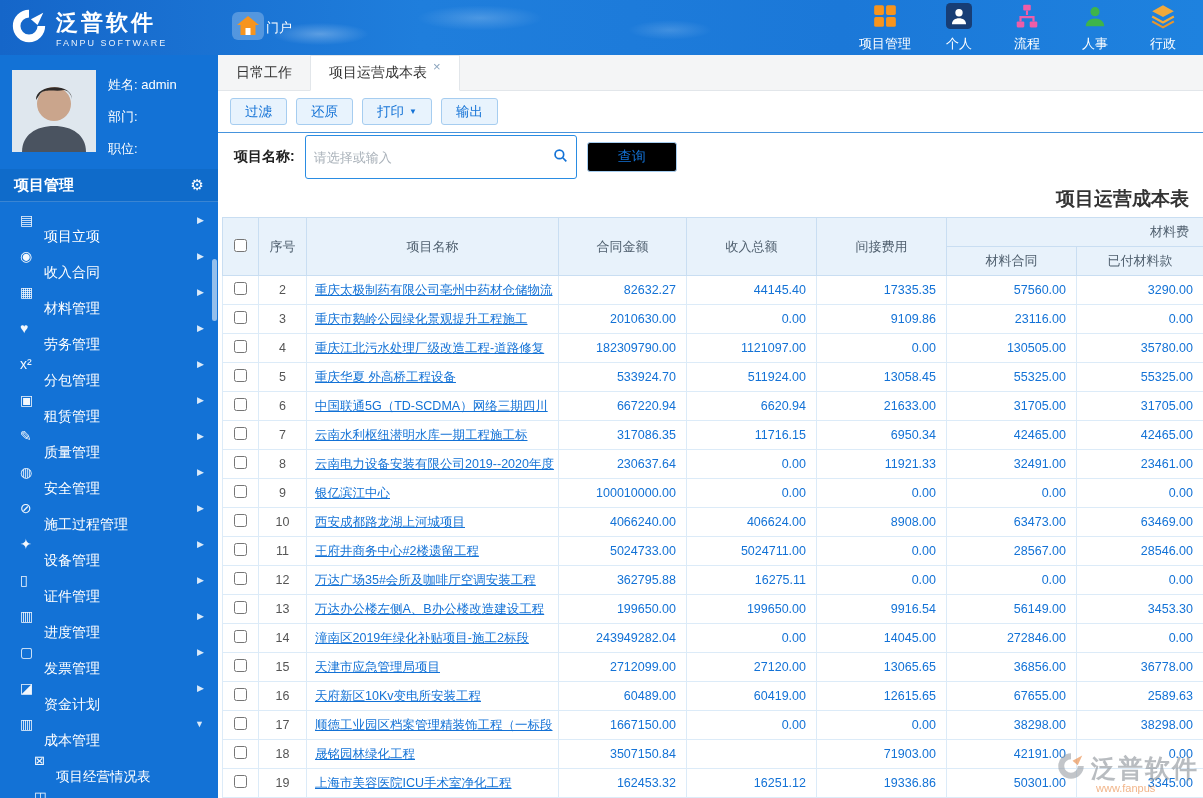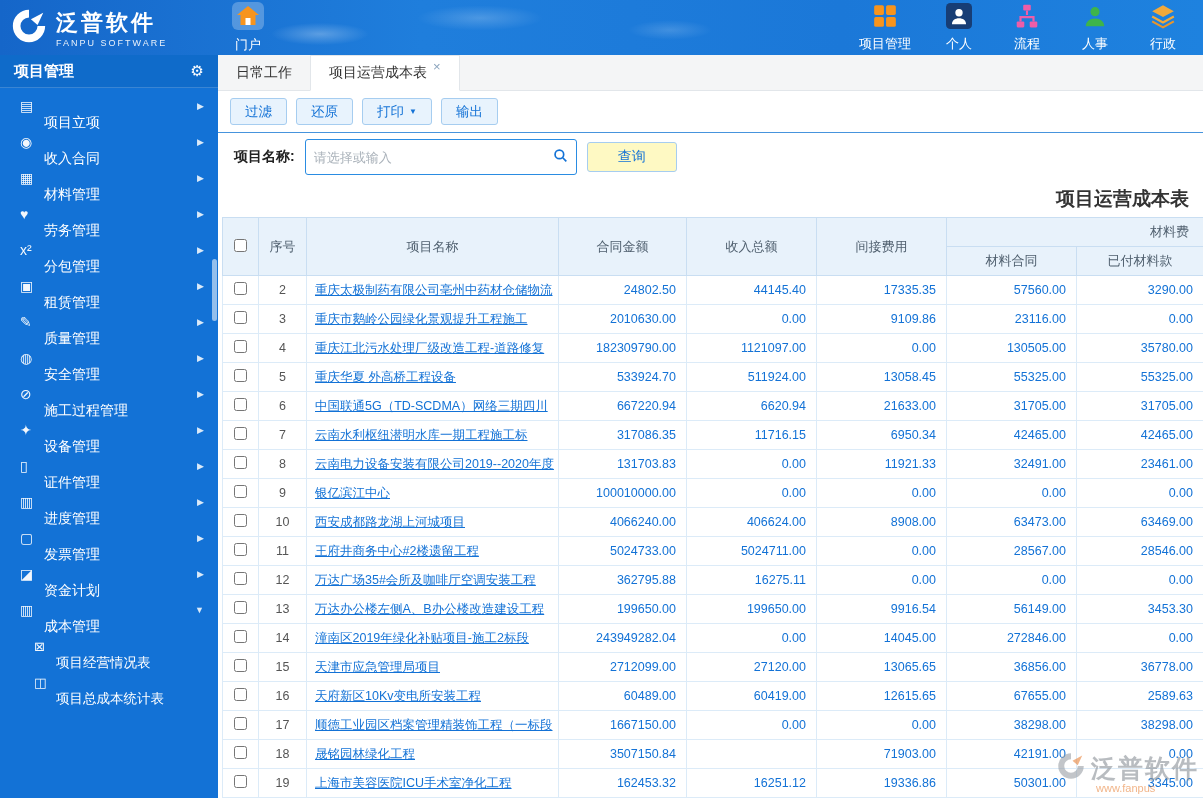--- a/index.html
+++ b/index.html
@@ -10,21 +10,21 @@
   
   .topbar { height:55px; flex:0 0 55px; background:linear-gradient(90deg,#1566c9 0%,#1f7edc 35%,#1b78d8 70%,#1e82df 100%); display:flex; align-items:center; position:relative; color:#fff; }
   .topbar::after { content:""; position:absolute; left:250px; top:4px; width:560px; height:46px; pointer-events:none;
     background:
       radial-gradient(ellipse 70px 16px at 70px 30px, rgba(255,255,255,.28), transparent 70%),
       radial-gradient(ellipse 90px 18px at 230px 14px, rgba(255,255,255,.20), transparent 70%),
       radial-gradient(ellipse 60px 14px at 420px 26px, rgba(255,255,255,.16), transparent 70%); }
   .logo { width:218px; flex:0 0 218px; display:flex; align-items:center; padding-left:10px; gap:8px; }
   .logo-text .cn { font-size:22px; font-weight:bold; letter-spacing:3px; }
   .logo-text .en { font-size:9px; letter-spacing:2px; opacity:.9; }
-  .portal { display:flex; flex-direction:column; align-items:center; margin-left:12px; cursor:pointer; z-index:1; }
+  .portal { display:flex; align-items:center; margin-left:12px; cursor:pointer; z-index:1; }
   .portal-label { font-size:13px; margin-top:1px; }
   .topnav { margin-left:auto; display:flex; gap:28px; padding-right:20px; z-index:1; }
   .nav-item { display:flex; flex-direction:column; align-items:center; cursor:pointer; min-width:40px; }
   .nav-label { font-size:13px; margin-top:2px; white-space:nowrap; }
 
   
   .layout { flex:1; display:flex; overflow:hidden; }
 
   
   .sidebar { width:218px; flex:0 0 218px; background:#1372d6; color:#fff; position:relative; overflow:hidden; }
@@ -50,24 +50,24 @@
   .tab { padding:0 18px; display:flex; align-items:center; font-size:14px; color:#333; cursor:pointer; }
   .tab.active { background:#fff; border:1px solid #e2e6ea; border-bottom:1px solid #fff; margin-bottom:-1px; }
   .tab-close { font-size:13px; color:#8aa4bd; margin-left:6px; align-self:flex-start; margin-top:3px; cursor:pointer; }
 
   .toolbar { height:42px; flex:0 0 42px; display:flex; align-items:center; gap:9px; padding-left:12px; border-bottom:1px solid #4694dd; }
   .tbtn { height:27px; padding:0 14px; background:#e8f3fd; border:1px solid #a6cdf0; border-radius:3px; color:#1372d6; font-size:13.5px; display:inline-flex; align-items:center; cursor:pointer; }
   .tbtn .caret { font-size:8px; margin-left:5px; }
 
   .searchrow { height:48px; flex:0 0 48px; display:flex; align-items:center; gap:10px; padding-left:16px; }
   .search-label { font-size:14px; font-weight:bold; color:#222; }
-  .search-box { width:272px; height:36px; border:1px solid #2a8ce2; border-radius:3px; background:#fff; display:flex; align-items:center; padding:0 8px; }
+  .search-box { width:272px; height:44px; border:1px solid #2a8ce2; border-radius:3px; background:#fff; display:flex; align-items:center; padding:0 8px; }
   .search-box input { flex:1; border:0; outline:0; font-size:13px; color:#333; font-family:inherit; }
   .search-box input::placeholder { color:#aab2ba; }
-  .query-btn { width:90px; height:30px; background:#fef9c3; border:1px solid #a6cdf0; border-radius:3px; color:#1372d6; font-size:14px; cursor:pointer; font-family:inherit; }
+  .query-btn { width:90px; height:30px; background:#000000; border:1px solid #a6cdf0; border-radius:3px; color:#1372d6; font-size:14px; cursor:pointer; font-family:inherit; }
 
   .table-title { height:36px; flex:0 0 36px; display:flex; align-items:center; justify-content:flex-end; padding-right:14px; font-size:19px; font-weight:bold; color:#333; }
 
   .table-wrap { flex:1; overflow:hidden; padding-left:4px; }
   table { border-collapse:collapse; table-layout:fixed; width:981px; }
   th { background:#e8f2fb; border:1px solid #c9def2; font-weight:normal; color:#50606f; font-size:13px; height:29px; text-align:center; padding:0 6px; }
   th.group-right { text-align:right; padding-right:14px; }
   td { border:1px solid #dcebf8; height:29px; font-size:12.5px; padding:0 8px; color:#1372d6; overflow:hidden; white-space:nowrap; }
   td.c-check, th.c-check { text-align:center; padding:0; }
   td.c-seq { text-align:center; color:#555; }
@@ -166,20 +166,35 @@
             </svg>
         </span>
         <span class="nav-label">行政</span>
       </div>
     </nav>
   </header>
 
   <div class="layout">
 
     <aside class="sidebar">
+      <div class="profile">
+        <div class="avatar">
+          <svg width="84" height="82" viewBox="0 0 84 82">
+              <rect width="84" height="82" fill="#dfe7ee"></rect>
+              <circle cx="42" cy="34" r="17" fill="#caa58c"></circle>
+              <path d="M24 30c-1-16 37-18 36 0 0-6-5-10-8-10-8 2-20-2-24 4z" fill="#2e2a28"></path>
+              <path d="M10 82c0-17 14-26 32-26s32 9 32 26z" fill="#4a5360"></path>
+            </svg>
+        </div>
+        <div class="profile-info">
+          <div>姓名: admin</div>
+          <div>部门:</div>
+          <div>职位:</div>
+        </div>
+      </div>
       <div class="section-header">
         <span>项目管理</span>
         <span class="gear">⚙</span>
       </div>
       <ul class="menu">
   <li class="menu-item">
     <span class="mi-icon">▤</span>
     <span class="mi-label">项目立项</span>
     <span class="mi-arrow">▶</span>
   </li>
@@ -345,21 +360,21 @@
             <tr>
               <th>材料合同</th>
               <th>已付材料款</th>
             </tr>
           </thead>
           <tbody>
   <tr>
     <td class="c-check"><input type="checkbox" style=""></td>
     <td class="c-seq">2</td>
     <td class="c-name"><a href="#">重庆太极制药有限公司亳州中药材仓储物流</a></td>
-    <td class="c-num">24802.50</td>
+    <td class="c-num">82632.27</td>
     <td class="c-num">44145.40</td>
     <td class="c-num">17335.35</td>
     <td class="c-num">57560.00</td>
     <td class="c-num">3290.00</td>
   </tr>
 
   <tr>
     <td class="c-check"><input type="checkbox" style=""></td>
     <td class="c-seq">3</td>
     <td class="c-name"><a href="#">重庆市鹅岭公园绿化景观提升工程施工</a></td>
@@ -411,21 +426,21 @@
     <td class="c-num">11716.15</td>
     <td class="c-num">6950.34</td>
     <td class="c-num">42465.00</td>
     <td class="c-num">42465.00</td>
   </tr>
 
   <tr>
     <td class="c-check"><input type="checkbox" style=""></td>
     <td class="c-seq">8</td>
     <td class="c-name"><a href="#">云南电力设备安装有限公司2019--2020年度</a></td>
-    <td class="c-num">131703.83</td>
+    <td class="c-num">230637.64</td>
     <td class="c-num">0.00</td>
     <td class="c-num">11921.33</td>
     <td class="c-num">32491.00</td>
     <td class="c-num">23461.00</td>
   </tr>
 
   <tr>
     <td class="c-check"><input type="checkbox" style=""></td>
     <td class="c-seq">9</td>
     <td class="c-name"><a href="#">银亿滨江中心</a></td>

